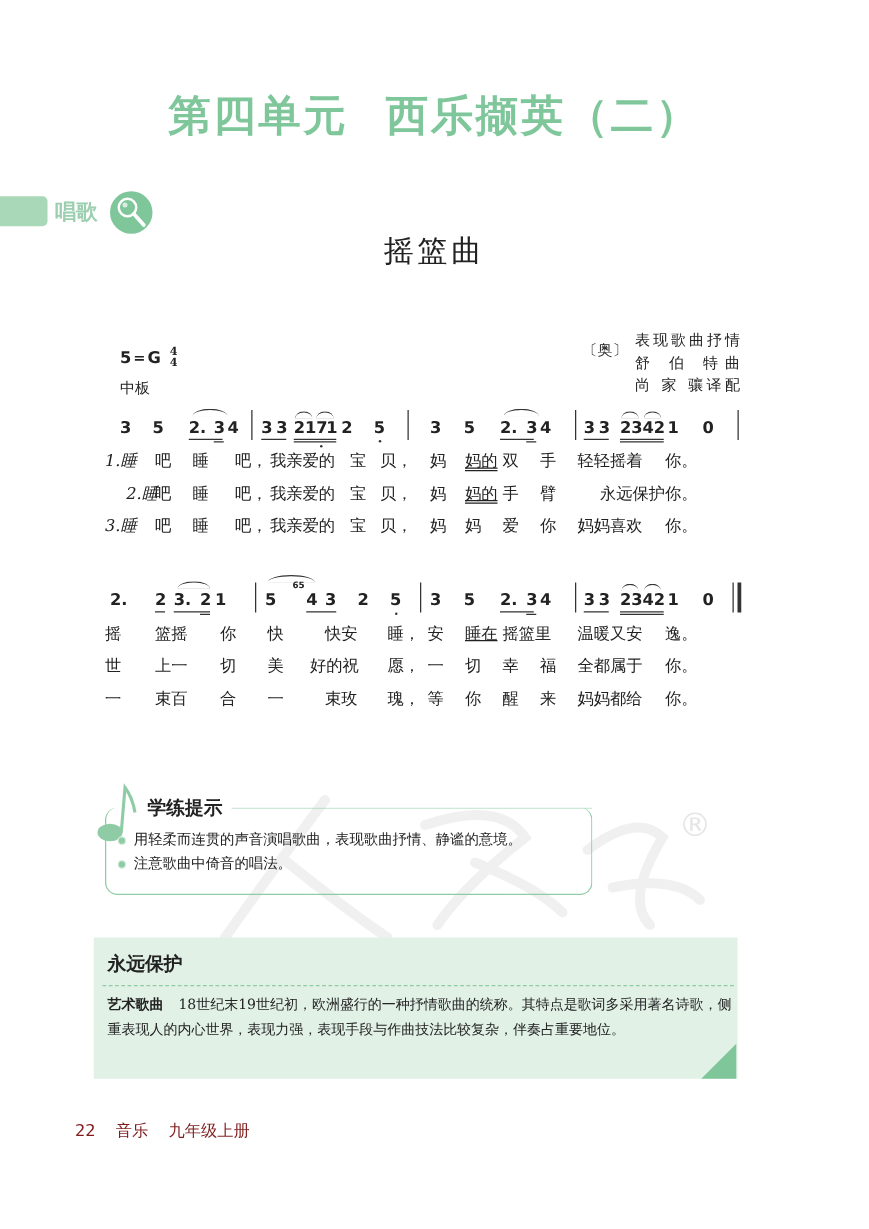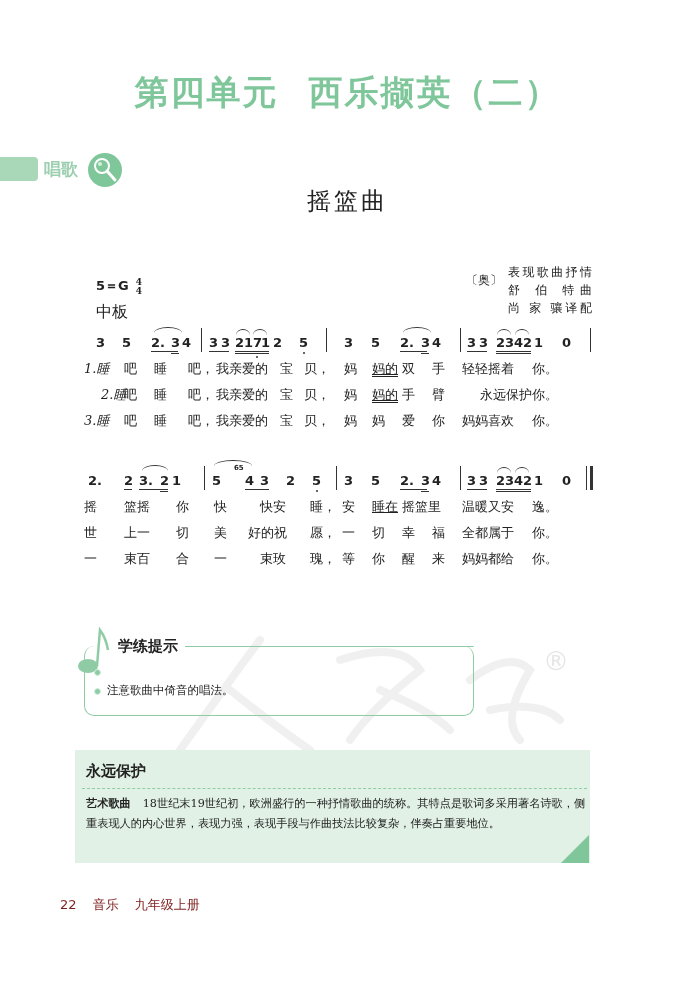--- a/index.html
+++ b/index.html
@@ -22,21 +22,21 @@
   .mic-icon svg { position: absolute; left: 0; top: 0; }
 
   .song-title {
     position: absolute; left: 0; top: 185px; width: 695px; text-align: center;
     font-size: 24px; letter-spacing: 3px; color: #222;
   }
 
   .key { position: absolute; left: 96px; top: 277px; font-size: 13px; }
   .key b { font-family: "DejaVu Sans", sans-serif; font-weight: bold; }
   .key .frac { display: inline-block; vertical-align: middle; font-size: 9px; line-height: 9px; text-align: center; font-weight: bold; margin-left: 3px; }
-  .tempo { position: absolute; left: 96px; top: 302px; font-size: 16px; }
+  .tempo { position: absolute; left: 96px; top: 302px; font-size: 12px; }
   .country { position: absolute; left: 466px; top: 272px; font-size: 12px; }
   .credits { position: absolute; left: 508px; top: 263px; font-size: 12px; line-height: 18px; text-align: justify; }
   .credits div { width: 84px; text-align-last: justify; }
 
   .row-notes {
     position: absolute; left: 96px; height: 22px; width: 500px;
     font-family: "DejaVu Sans", "Liberation Sans", sans-serif; font-weight: bold; font-size: 13px;
   }
   .row-notes span { position: absolute; top: 3px; }
   .bar { position: absolute; top: -4px; width: 1px; height: 24px; background: #333; }
@@ -300,21 +300,21 @@
   <path d="M330 60 Q370 30 390 50 Q360 100 380 120 M350 90 Q400 80 420 100" stroke="#888" stroke-width="8" fill="none" stroke-linecap="round"></path>
 </svg>
 <div class="reg">®</div>
 
 <div class="tips-box"></div>
 <svg class="tips-note" viewBox="0 0 36 48">
   <ellipse cx="12" cy="40" rx="10" ry="7" fill="#8fcca6"></ellipse>
   <path d="M21 40 L24 4 Q30 12 32 24" stroke="#8fcca6" stroke-width="2.5" fill="none"></path>
 </svg>
 <div class="tips-title">学练提示</div>
-<div class="tip" style="top:664px;"><span class="bullet"></span></div>
+<div class="tip" style="top:664px;"><span class="bullet"></span><span>用轻柔而连贯的声音演唱歌曲，表现歌曲抒情、静谧的意境。</span></div>
 <div class="tip" style="top:683px;"><span class="bullet"></span><span>注意歌曲中倚音的唱法。</span></div>
 
 <div class="card"></div>
 <div class="card-fold"></div>
 <div class="card-title">永远保护</div>
 <div class="card-rule"></div>
 <div class="card-text"><b>艺术歌曲</b><span>18世纪末19世纪初，欧洲盛行的一种抒情歌曲的统称。其特点是歌词多采用著名诗歌，侧重表现人的内心世界，表现力强，表现手段与作曲技法比较复杂，伴奏占重要地位。</span></div>
 
 <div class="footer">
   <span>22</span>

